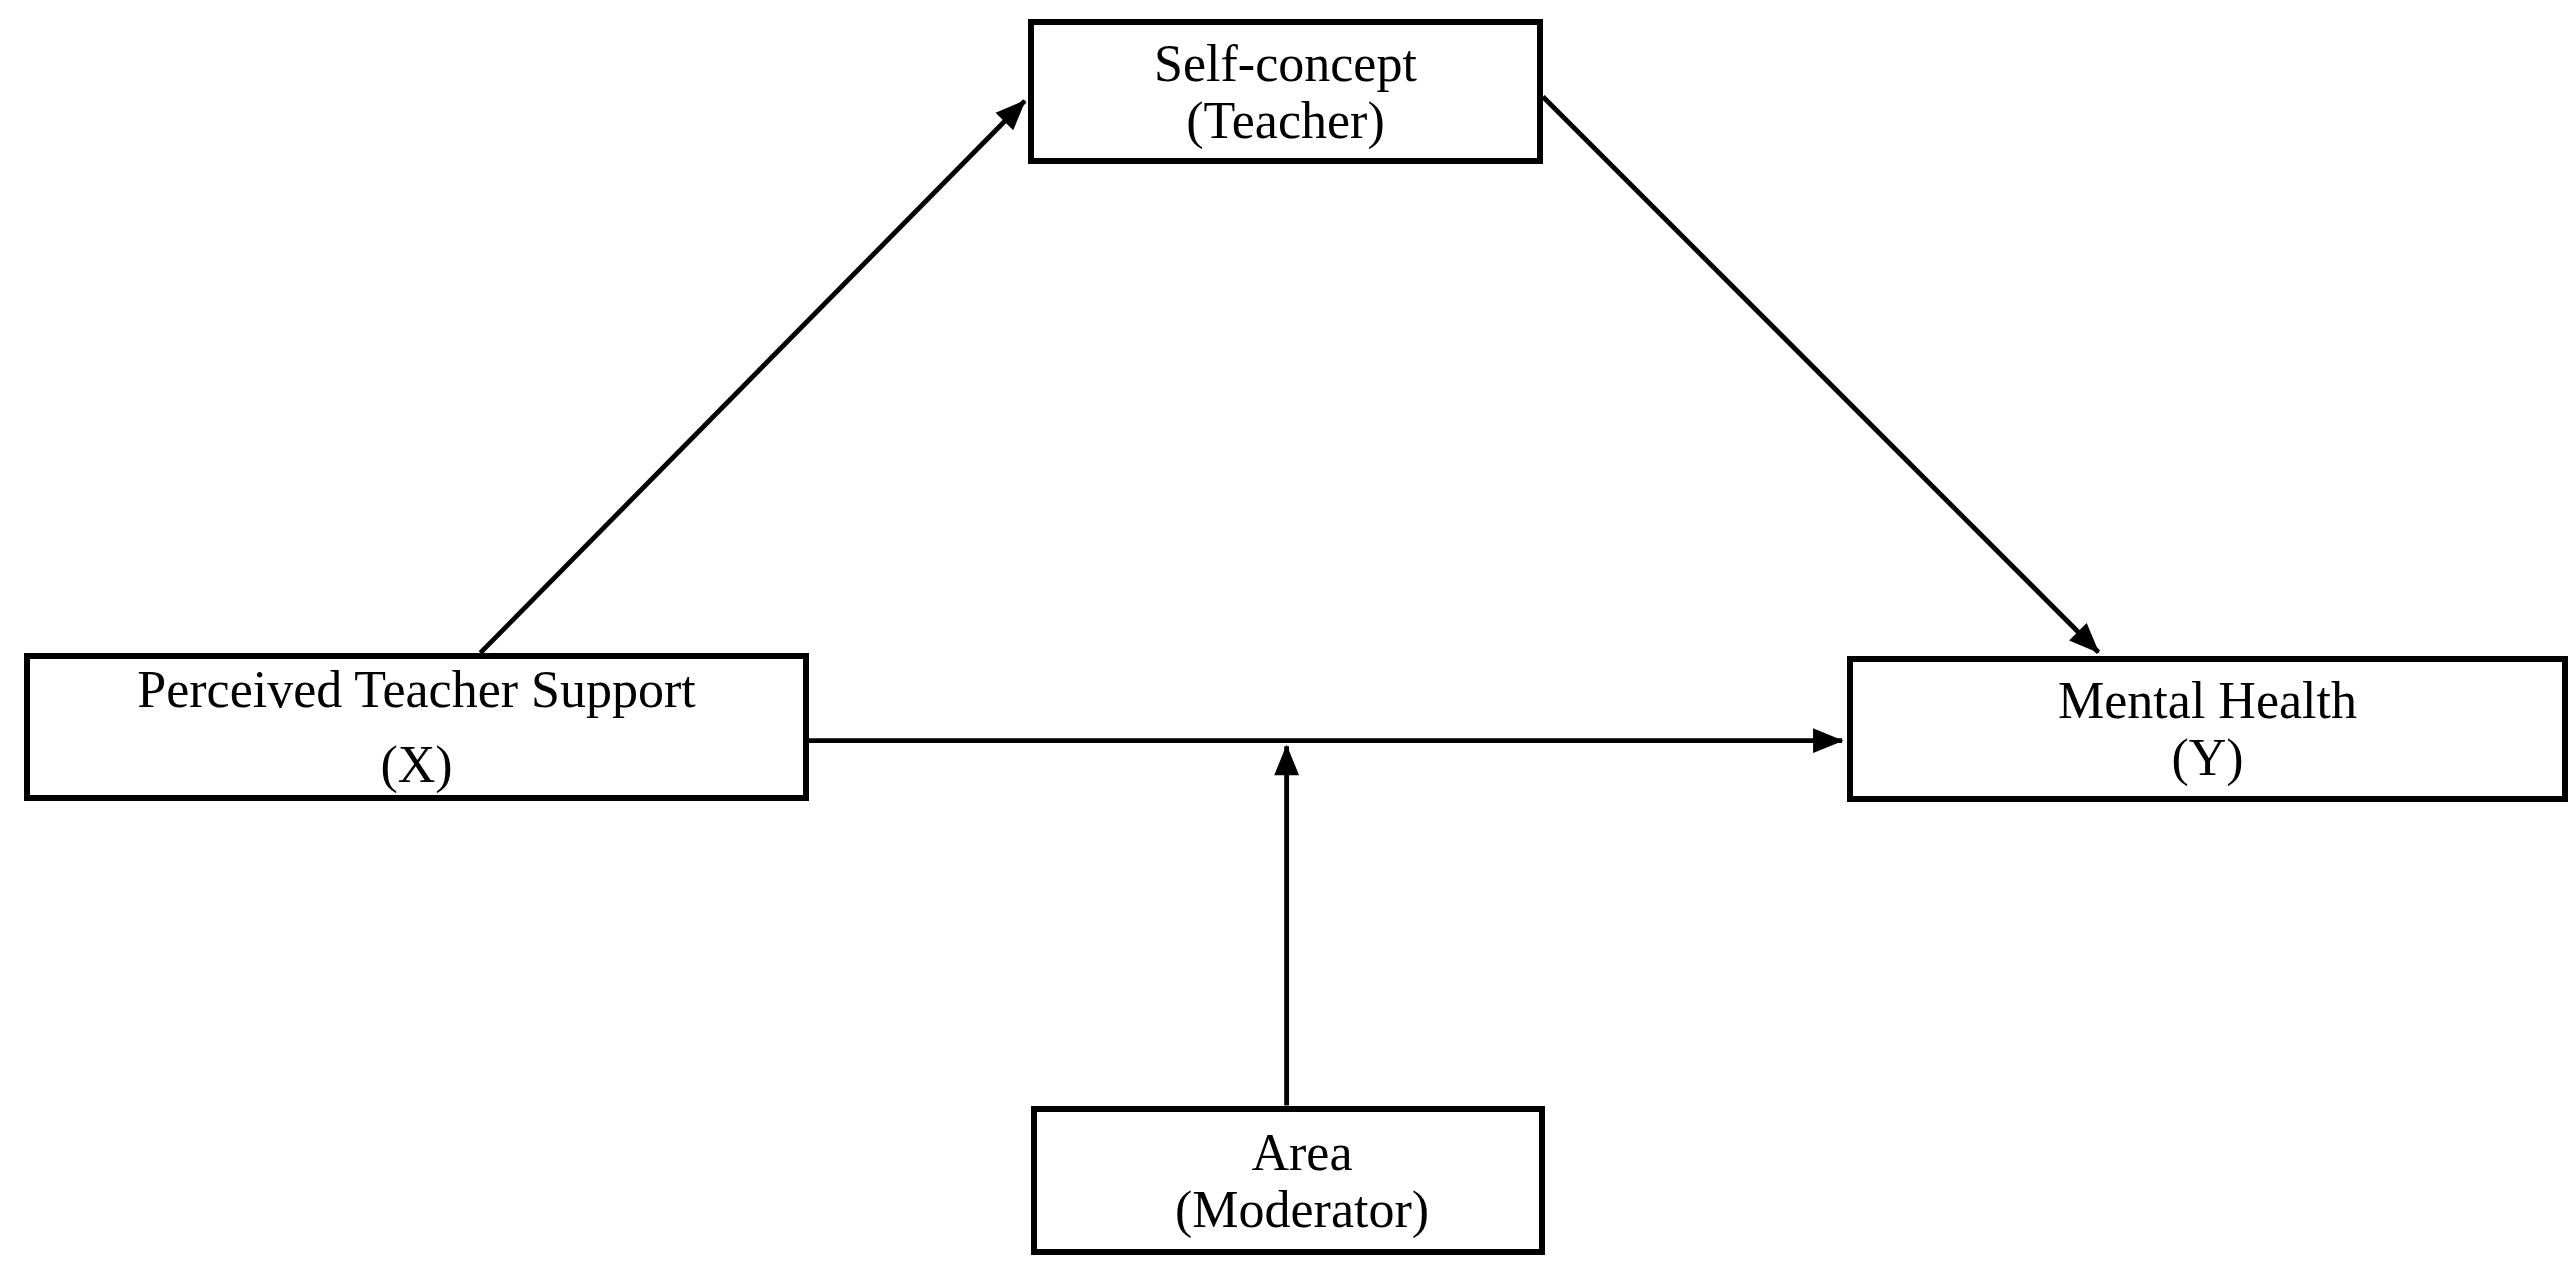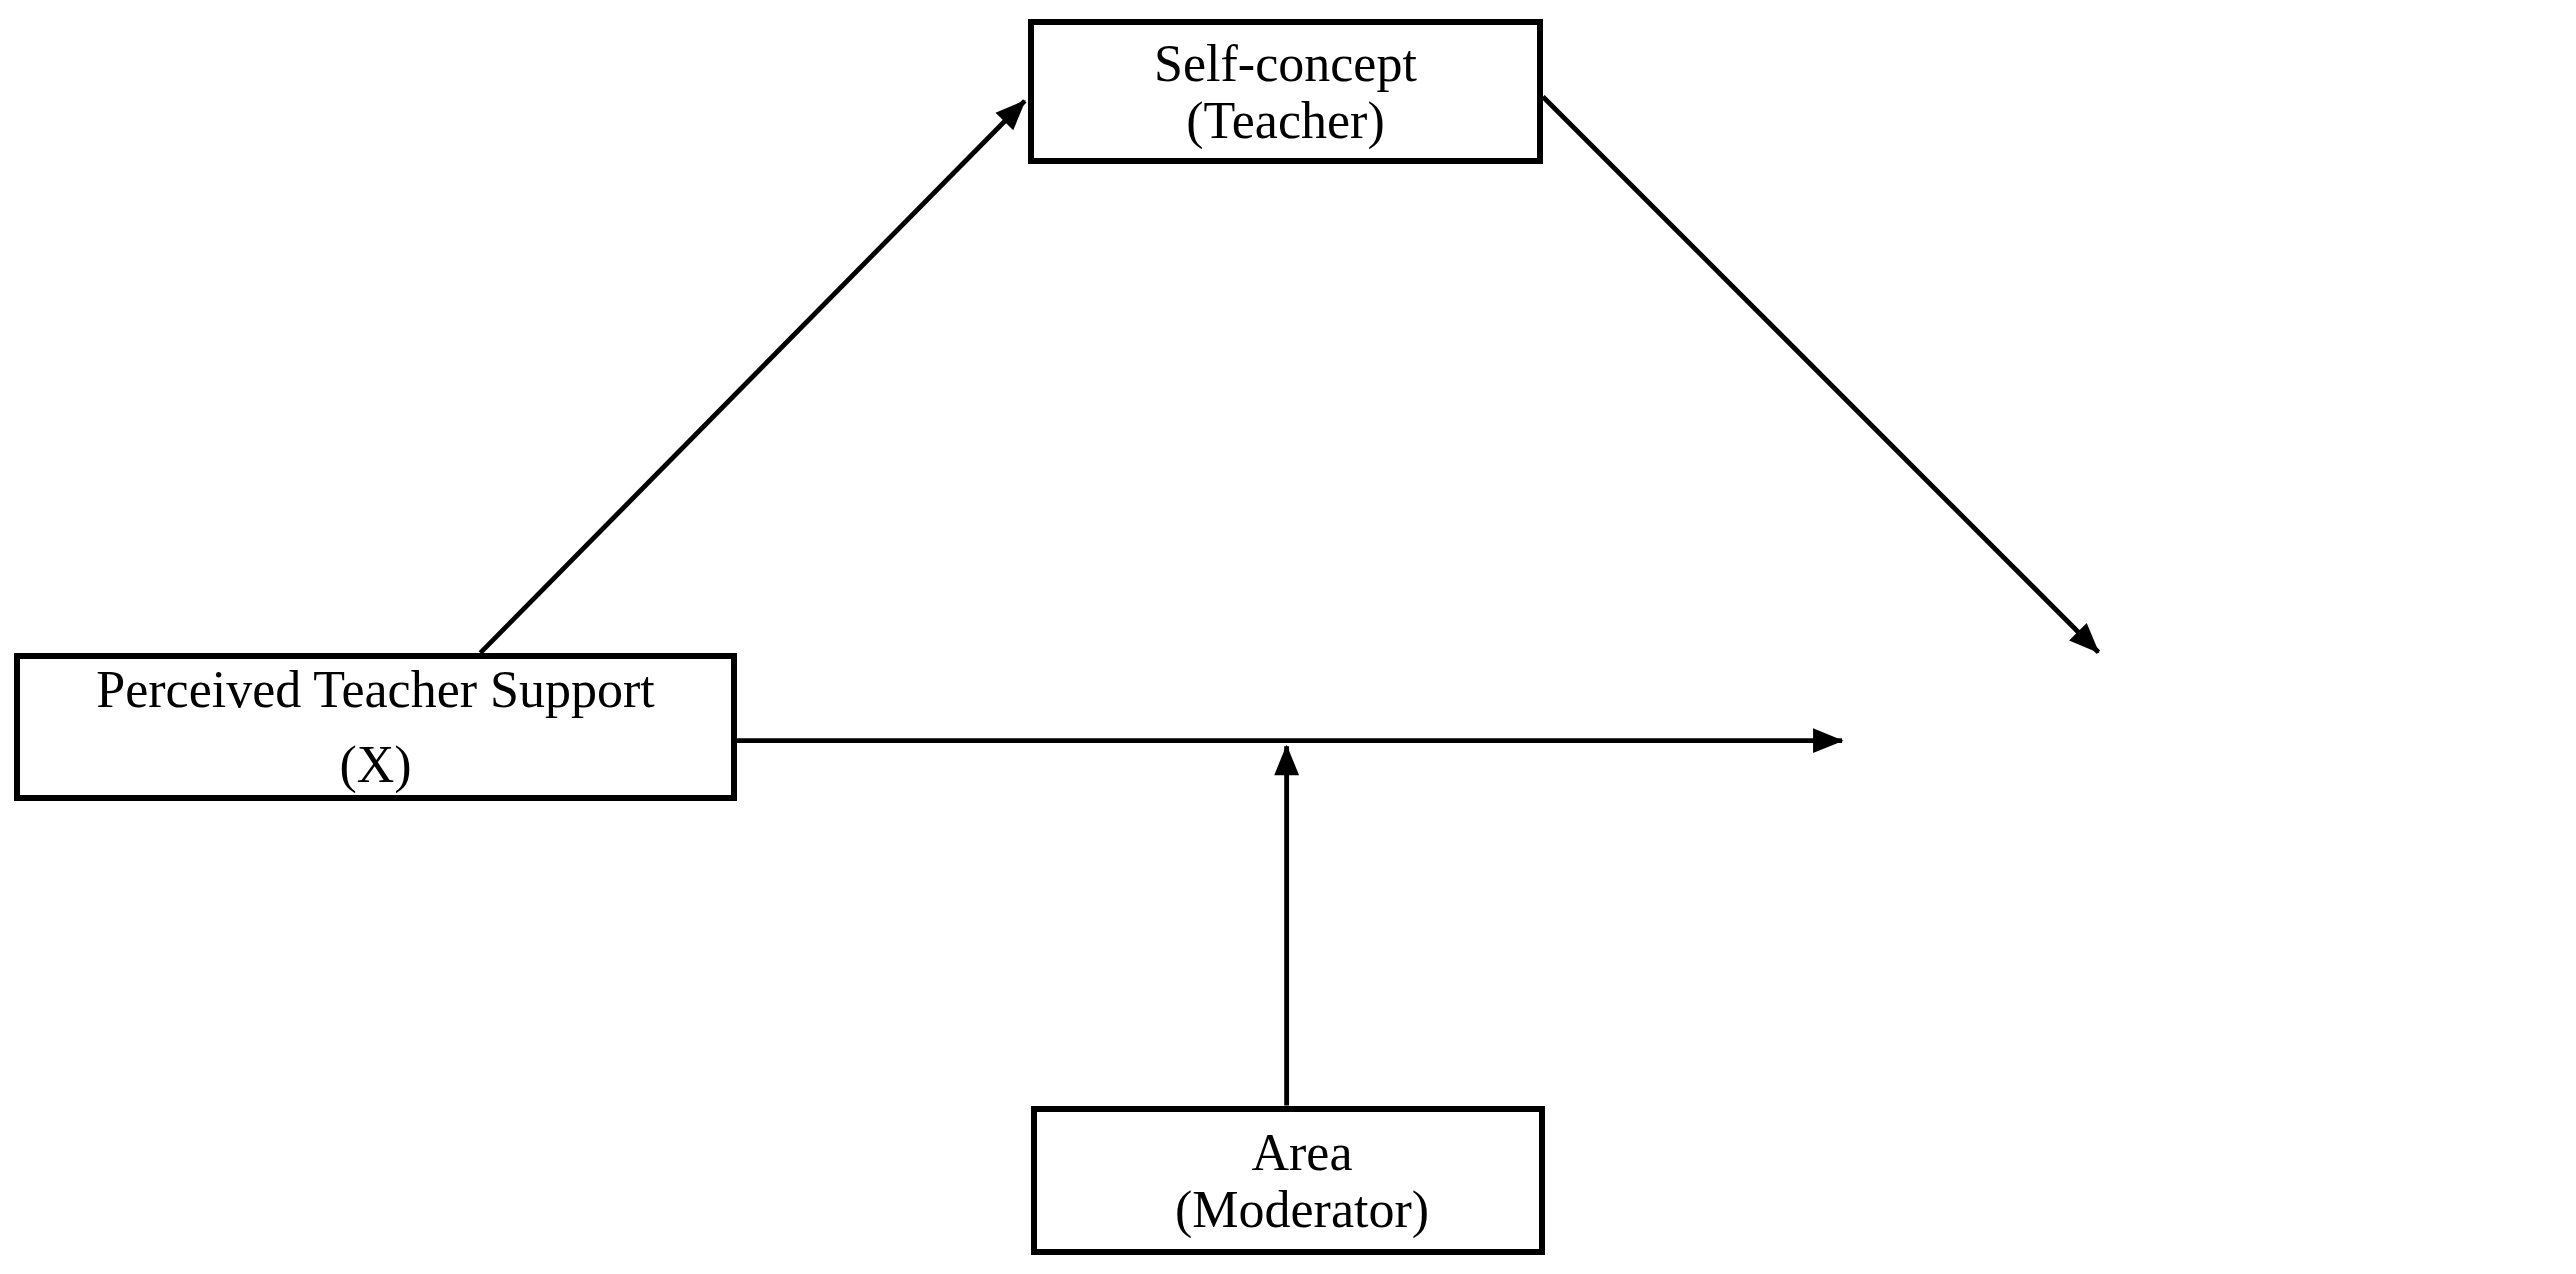--- a/index.html
+++ b/index.html
@@ -31,21 +31,21 @@
     display: flex;
     flex-direction: column;
     align-items: center;
     justify-content: center;
     text-align: center;
     font-size: 52px;
     line-height: 57px;
     font-weight: normal;
   }
   .node-mediator    { left: 1028px; top: 19.3px;   width: 515px;  height: 145px; }
-  .node-independent { left: 14px;   top: 653px;  width: 723px; height: 148px; gap: 18px; }
+  .node-independent { left: 24px;   top: 653px;  width: 785px; height: 148px; gap: 18px; }
   .node-dependent   { left: 1847px; top: 656px;  width: 721px; height: 146px; }
   .node-moderator   { left: 1031px; top: 1106px; width: 514px;  height: 149px; padding-left: 28px; }
   .edge-line {
     stroke: #000000;
     stroke-width: 7;
     fill: none;
   }
 </style>
 </head>
 <body>
@@ -67,20 +67,24 @@
   <div class="node node-mediator">
     <div>Self-concept</div>
     <div>(Teacher)</div>
   </div>
 
   <div class="node node-independent">
     <div>Perceived Teacher Support</div>
     <div>(X)</div>
   </div>
 
+  <div class="node node-dependent">
+    <div>Mental Health</div>
+    <div>(Y)</div>
+  </div>
 
   <div class="node node-moderator">
     <div>Area</div>
     <div>(Moderator)</div>
   </div>
 
 </div>
 
 
 </body></html>

